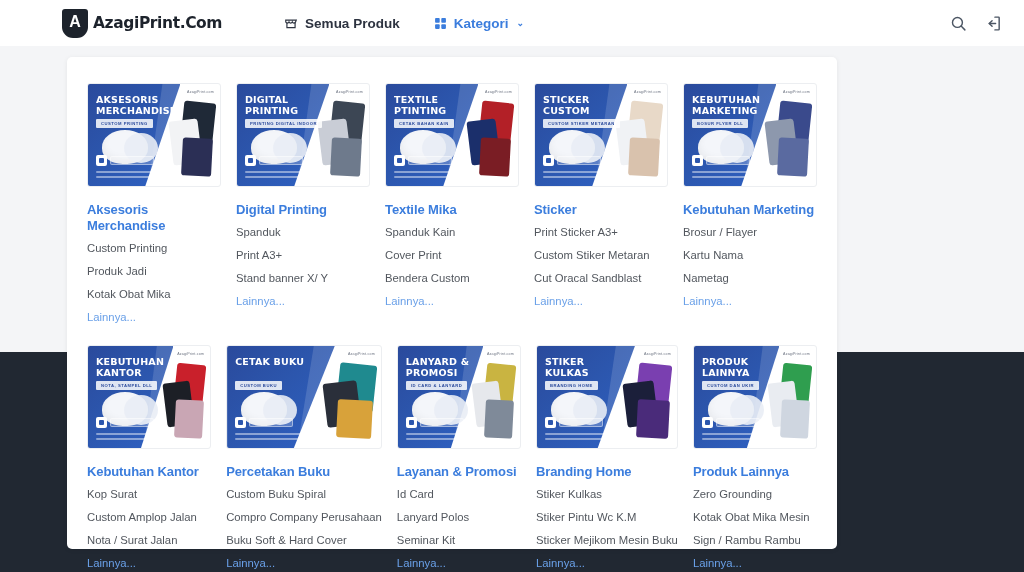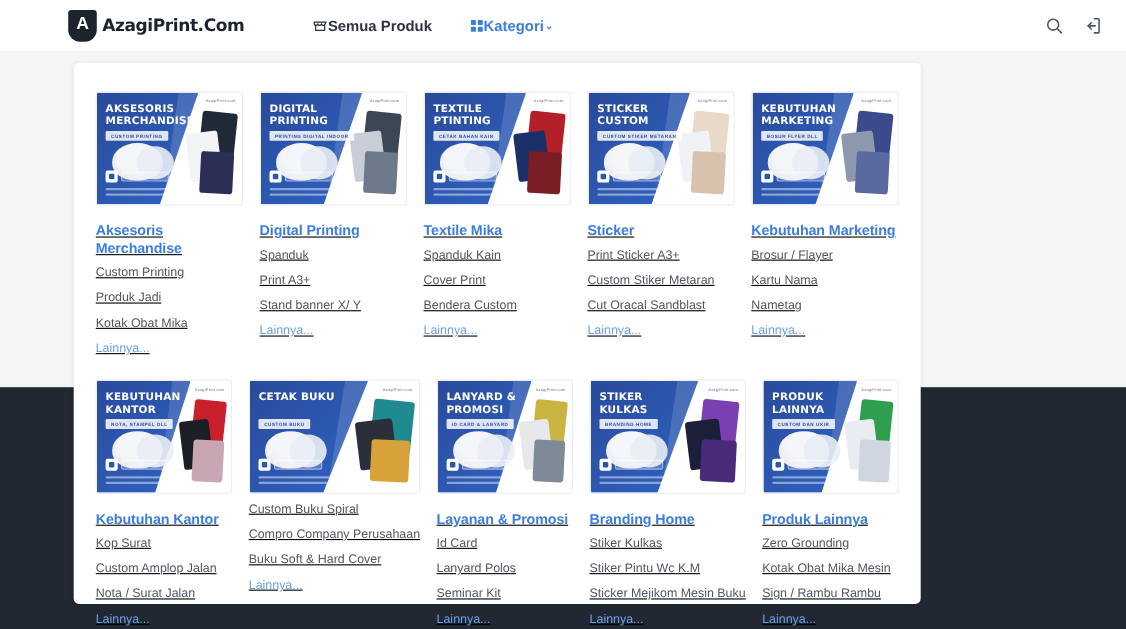--- a/index.html
+++ b/index.html
@@ -30,34 +30,34 @@
     font-weight: bold; font-size: 16px;
     border-radius: 3px 3px 11px 11px;
     position: relative;
   }
   .brand-badge span { line-height: 1; margin-top: -2px; }
   .brand-name {
     font-weight: bold; font-size: 15.5px; color: #1d232c;
     letter-spacing: -0.4px; font-family: "DejaVu Sans", sans-serif;
   }
   .nav { display: flex; align-items: center; margin-left: 62px; gap: 34px; }
-  .nav-item { display: flex; align-items: center; font-size: 13.5px; cursor: pointer; }
+  .nav-item { display: flex; align-items: center; gap: 7px; font-size: 13.5px; cursor: pointer; }
   .nav-item.dark { color: #2d3340; font-weight: 600; }
   .nav-item.blue { color: #3b7ddd; font-weight: 600; align-items: center; }
   .ico { display: inline-flex; align-items: center; justify-content: center; }
   .chev { font-size: 9px; margin-left: 1px; }
   .header-right { margin-left: auto; display: flex; align-items: center; gap: 18px; }
   .hicon { width: 17px; height: 17px; color: #4b5563; cursor: pointer; display: block; }
 
   
   .card-panel {
     position: absolute; left: 67px; top: 57px; width: 770px; height: 492px;
     background: #ffffff; border-radius: 5px;
     box-shadow: 0 1px 5px rgba(0,0,0,0.07);
-    padding: 26px 14px 0 14px; z-index: 10; text-decoration: underline;
+    padding: 26px 14px 0 14px; z-index: 10;
   }
   .grid { display: grid; grid-template-columns: repeat(5, 1fr); gap: 0px 3px; }
   .cat-card { padding: 0 6px; }
 
   
   .banner {
     position: relative; width: 100%; height: 104px; border-radius: 3px;
     overflow: hidden; background: #ffffff; cursor: pointer;
     border: 1px solid #eceef1;
   }
@@ -417,20 +417,21 @@
         <span class="cta-sq">
                 <i></i>
               </span>
         <span class="cta-pill"></span>
       </div>
       <div class="banner-foot">
               <i></i>
               <i></i>
             </div>
     </div>
+    <div class="cat-title">Percetakan Buku</div>
     <div class="links">
       <div class="link-item">Custom Buku Spiral</div>
             <div class="link-item">Compro Company Perusahaan</div>
             <div class="link-item">Buku Soft &amp; Hard Cover</div>
       <div class="link-more">Lainnya...</div>
     </div>
         </div>
         <div class="cat-card">
     <div class="banner">
       <div class="banner-blue"></div>

